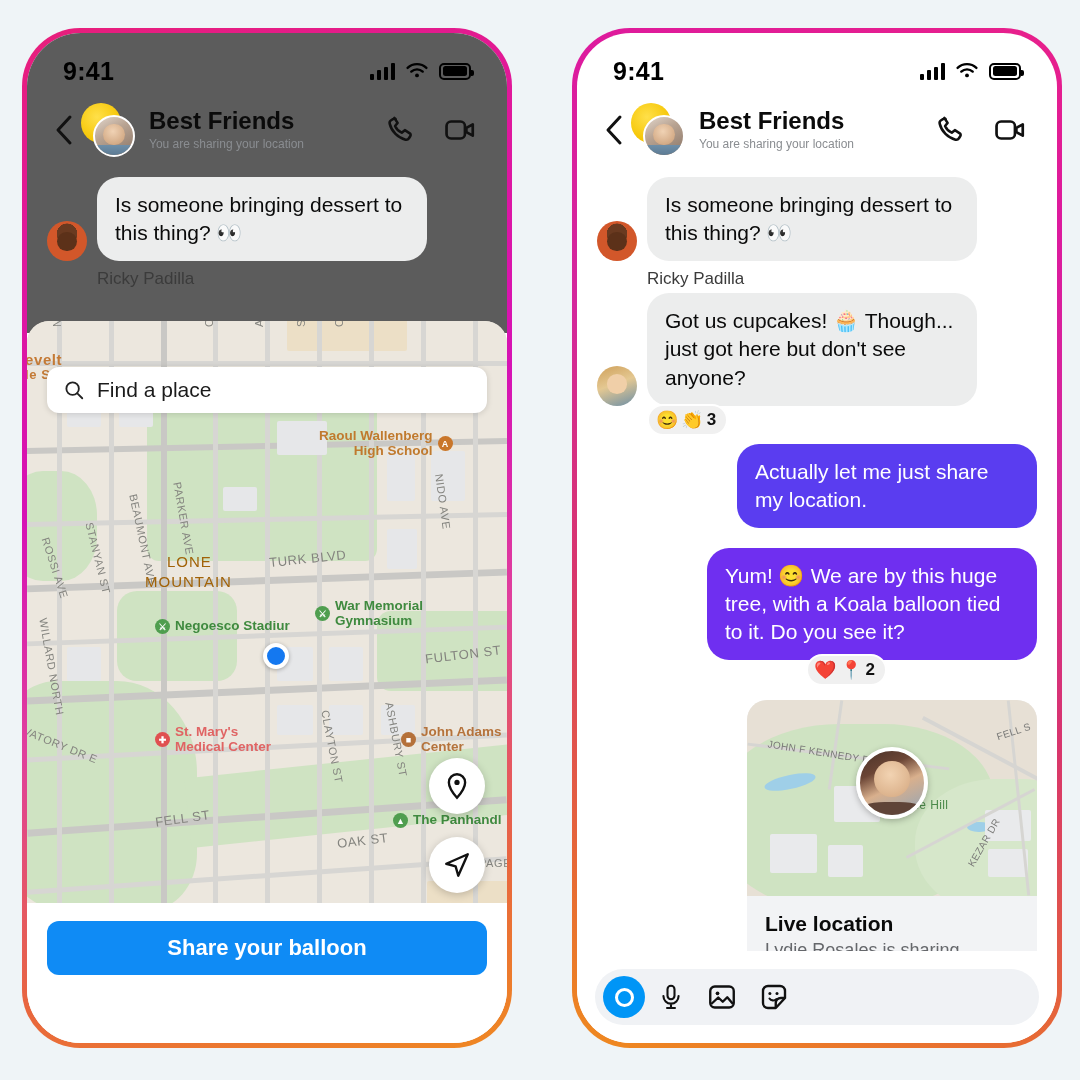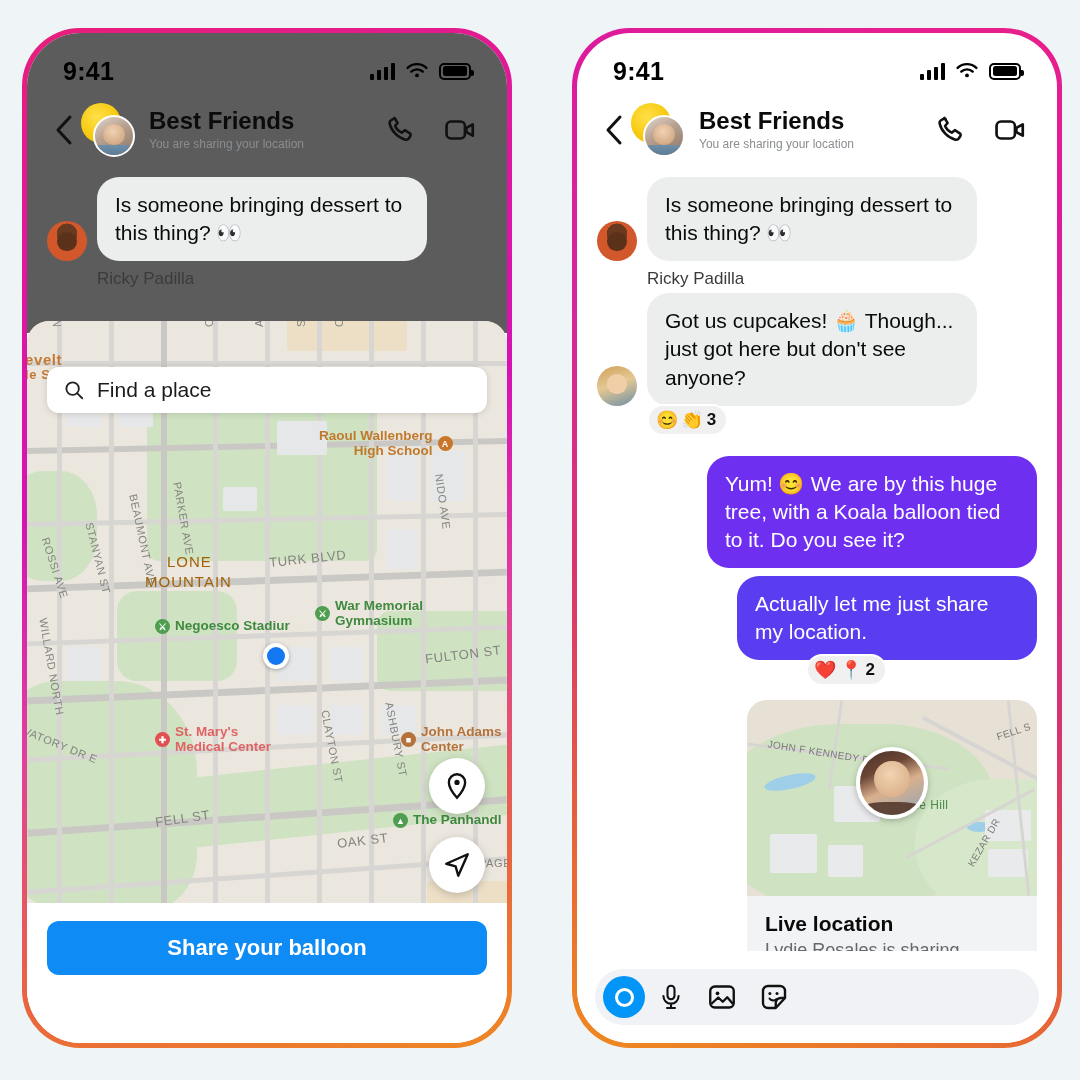--- a/index.html
+++ b/index.html
@@ -474,26 +474,26 @@
         <div class="bubble in">Got us cupcakes! 🧁 Though... just got here but don't see anyone?</div>
       </div>
       <div class="react-in">
         <div class="reactions">
           <span class="em">😊</span>
           <span class="em">👏</span>
           <span>3</span>
         </div>
       </div>
 
+      <div class="row out" style="margin-top:8px;">
+        <div class="bubble out" style="max-width:300px;">Actually let me just share my location.</div>
+      </div>
+
       <div class="row out" style="margin-top:20px;">
         <div class="bubble out violet">Yum! 😊 We are by this huge tree, with a Koala balloon tied to it. Do you see it?</div>
-      </div>
-
-      <div class="row out" style="margin-top:8px;">
-        <div class="bubble out" style="max-width:300px;">Actually let me just share my location.</div>
       </div>
       <div class="react-out">
         <div class="reactions">
           <span class="em">❤️</span>
           <span class="em">📍</span>
           <span>2</span>
         </div>
       </div>
 
       <div class="loc-card">

